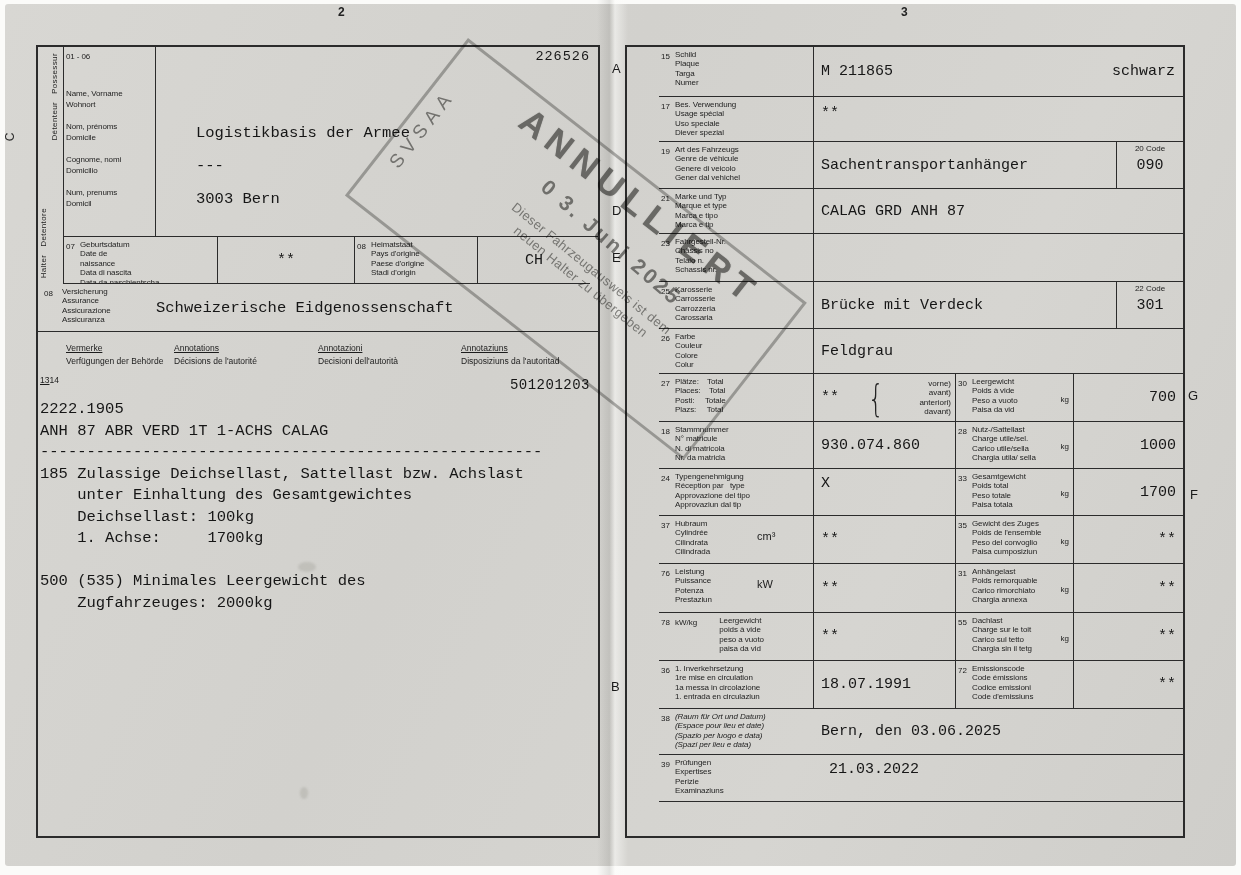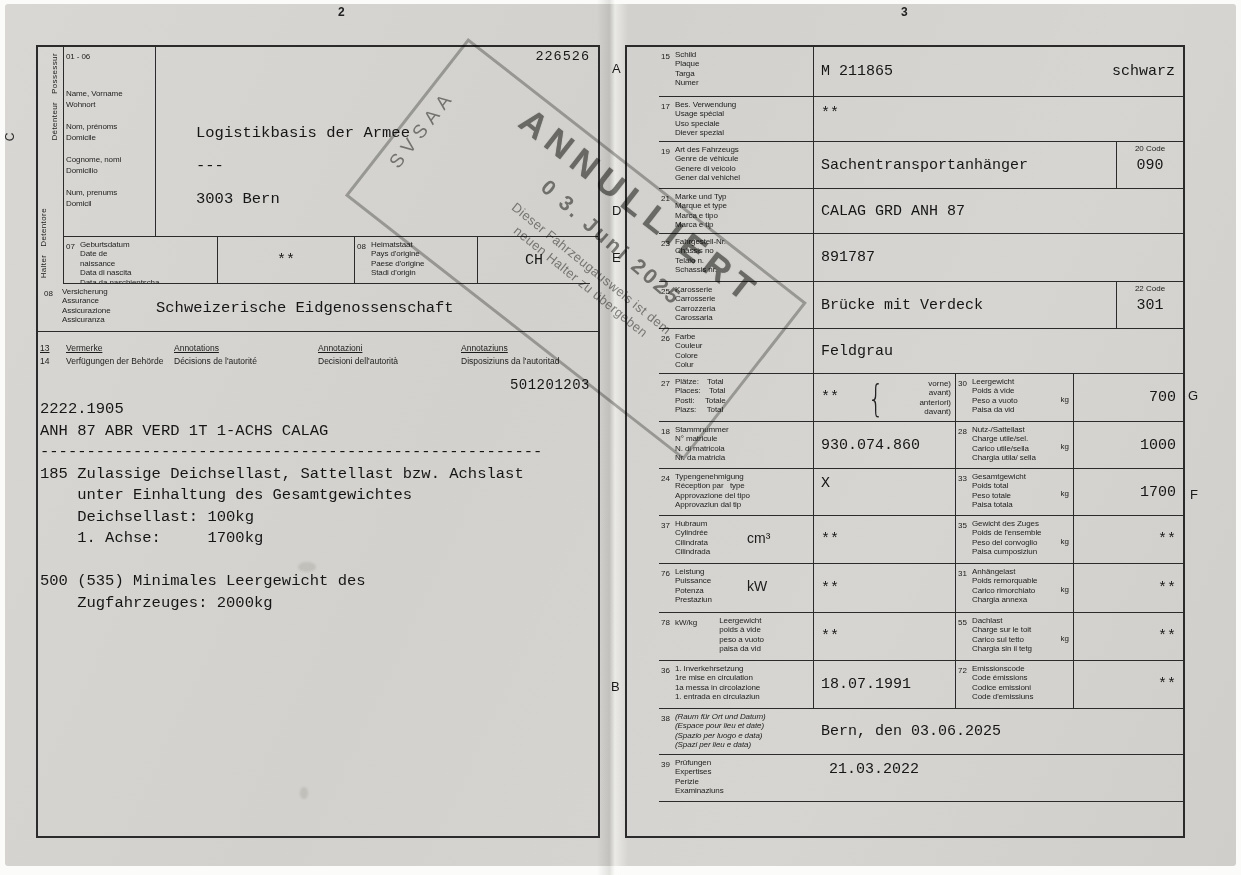--- a/index.html
+++ b/index.html
@@ -34,21 +34,21 @@
   .c07v { flex:0 0 137px; border-right:1px solid #2b2b2b; display:flex; align-items:center; justify-content:center; font-size:15px; }
   .c08l { flex:0 0 123px; border-right:1px solid #2b2b2b; display:flex; padding-top:3px; }
   .c08v { flex:1; display:flex; align-items:center; justify-content:center; font-size:15px; }
   .row09 { position:absolute; left:0; top:237px; right:0; height:48px; border-bottom:1px solid #2b2b2b; display:flex; }
   .c09l { flex:0 0 118px; display:flex; padding-top:3px; }
   .c09l .num { padding-left:6px; flex-basis:24px; }
   .c09v { flex:1; display:flex; align-items:center; font-size:15.5px; }
   .serial-left { position:absolute; right:8px; top:2px; font-size:13.5px; letter-spacing:1px; }
   .remarks-head { position:absolute; left:2px; top:295px; right:8px; display:flex; font-size:8.5px; line-height:13px; }
   .remarks-head .u { text-decoration:underline; }
-  .rh-nums { flex:0 0 26px; display:flex; flex-direction:column; }
+  .rh-nums { flex:0 0 26px; display:flex; flex-direction:row;margin-top:32px; }
   .rh-col1 { flex:0 0 108px; } .rh-col2 { flex:0 0 144px; } .rh-col3 { flex:0 0 143px; } .rh-col4 { flex:1; }
   .remarks-text { position:absolute; left:2px; top:352px; font-size:15.5px; line-height:21.5px; white-space:pre; }
   .docnum { position:absolute; right:8px; top:330px; font-size:14px; letter-spacing:0.5px;margin-left:32px; }
   .letter-c { position:absolute; left:6px; top:130px; transform:rotate(-90deg); font-size:12px; color:#2a2a2a; }
 
   
   .pageno { position:absolute; top:5px; font-size:12px; font-weight:bold; color:#222; }
   .pageno.p2 { left:338px; } .pageno.p3 { left:901px; }
   .fold { position:absolute; left:597px; top:0; width:31px; height:875px;
           background:linear-gradient(90deg, rgba(0,0,0,0) 0%, rgba(110,110,105,.18) 40%, rgba(252,252,250,.55) 58%, rgba(0,0,0,0) 100%); }
@@ -76,21 +76,21 @@
   .lc  { flex:0 0 155px; border-right:1px solid #2b2b2b; display:flex; padding-top:3px; position:relative; }
   .vc  { flex:1; display:flex; align-items:center; padding-left:7px; font-size:15px; }
   .vc2 { flex:0 0 142px; border-right:1px solid #2b2b2b; display:flex; align-items:center; padding-left:7px; font-size:15px; }
   .rlc { flex:0 0 118px; border-right:1px solid #2b2b2b; display:flex; padding-top:3px; }
   .rlc .lbl { flex:1; }
   .rvc { flex:1; display:flex; align-items:center; justify-content:flex-end; padding-right:7px; font-size:15px; }
   .codecell { flex:0 0 67px; border-left:1px solid #2b2b2b; margin-left:-1px; display:flex; flex-direction:column; align-items:center; }
   .codelbl { font-size:8px; padding-top:2px; }
   .codeval { font-size:15px; margin-top:4px; }
   .unit { font-size:8px; align-self:center; padding-right:4px; }
-  .unit-abs { position:absolute; left:88px; top:14px; font-size:14px; }
+  .unit-abs { position:absolute; left:98px; top:14px; font-size:11px; }
   .numunit { font-size:8px; padding-top:2px; margin-right:4px; }
   .spread { justify-content:space-between; padding-right:8px; }
   .seatwrap { display:flex; width:100%; align-items:center; }
   .brace { font-size:34px; font-weight:200; line-height:1; transform:scaleX(.75) scaleY(1.1); color:#222;
            font-family:"DejaVu Sans", sans-serif; margin-left:26px; }
   .paren { font-size:8px; line-height:9.2px; white-space:pre; text-align:right; flex:1; padding-right:4px; }
   .italic .lbl { font-style:italic; }
   .lA{left:-15px;top:14px}.lD{left:-15px;top:156px}.lE{left:-15px;top:203px}.lB{left:-16px;top:632px}
   .lG{right:-15px;top:341px}.lF{right:-15px;top:440px}
 
@@ -279,21 +279,20 @@
     </div>
 
     <div class="rrow h48">
       <div class="lc">
         <span class="num">23</span>
         <span class="lbl">Fahrgestell-Nr.
 Châssis no
 Telaio n.
 Schassis nr.</span>
       </div>
-      <div class="vc mono">891787</div>
     </div>
 
     <div class="rrow h47">
       <div class="lc">
         <span class="num">25</span>
         <span class="lbl">Karosserie
 Carrosserie
 Carrozzeria
 Carossaria</span>
       </div>

